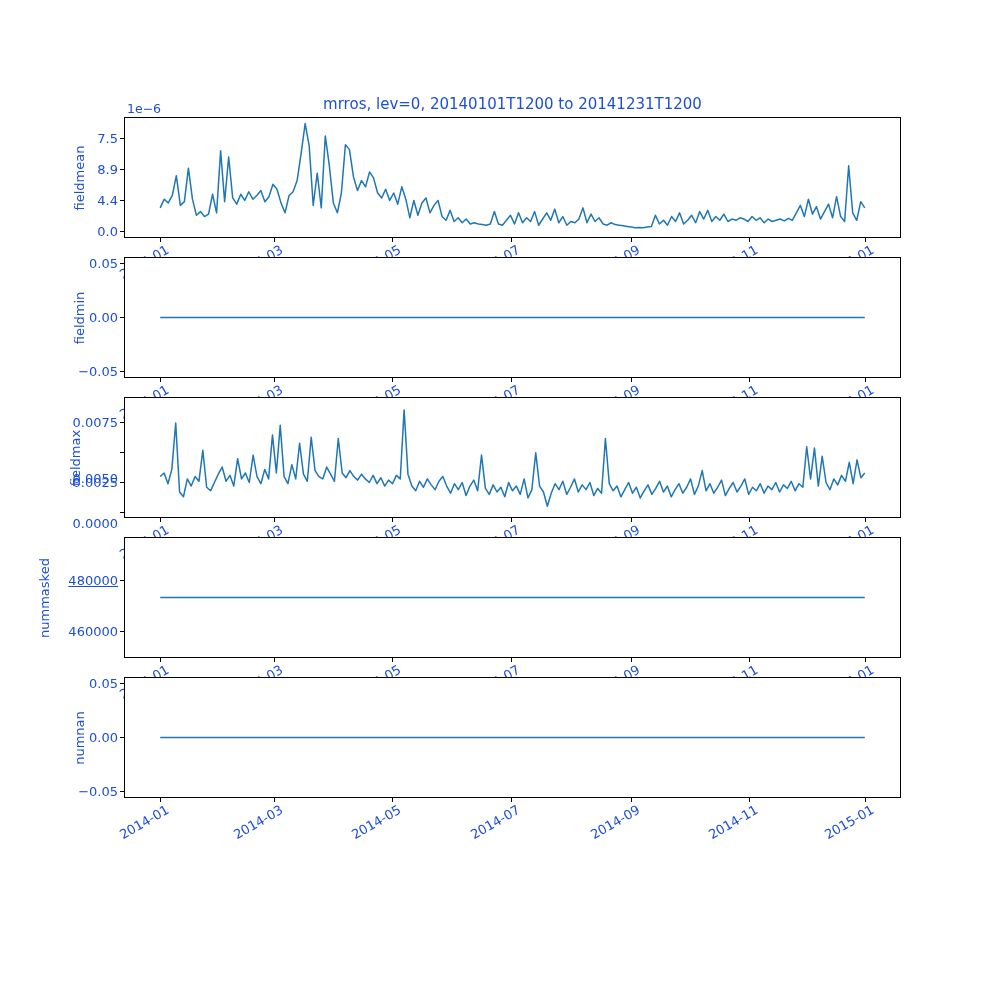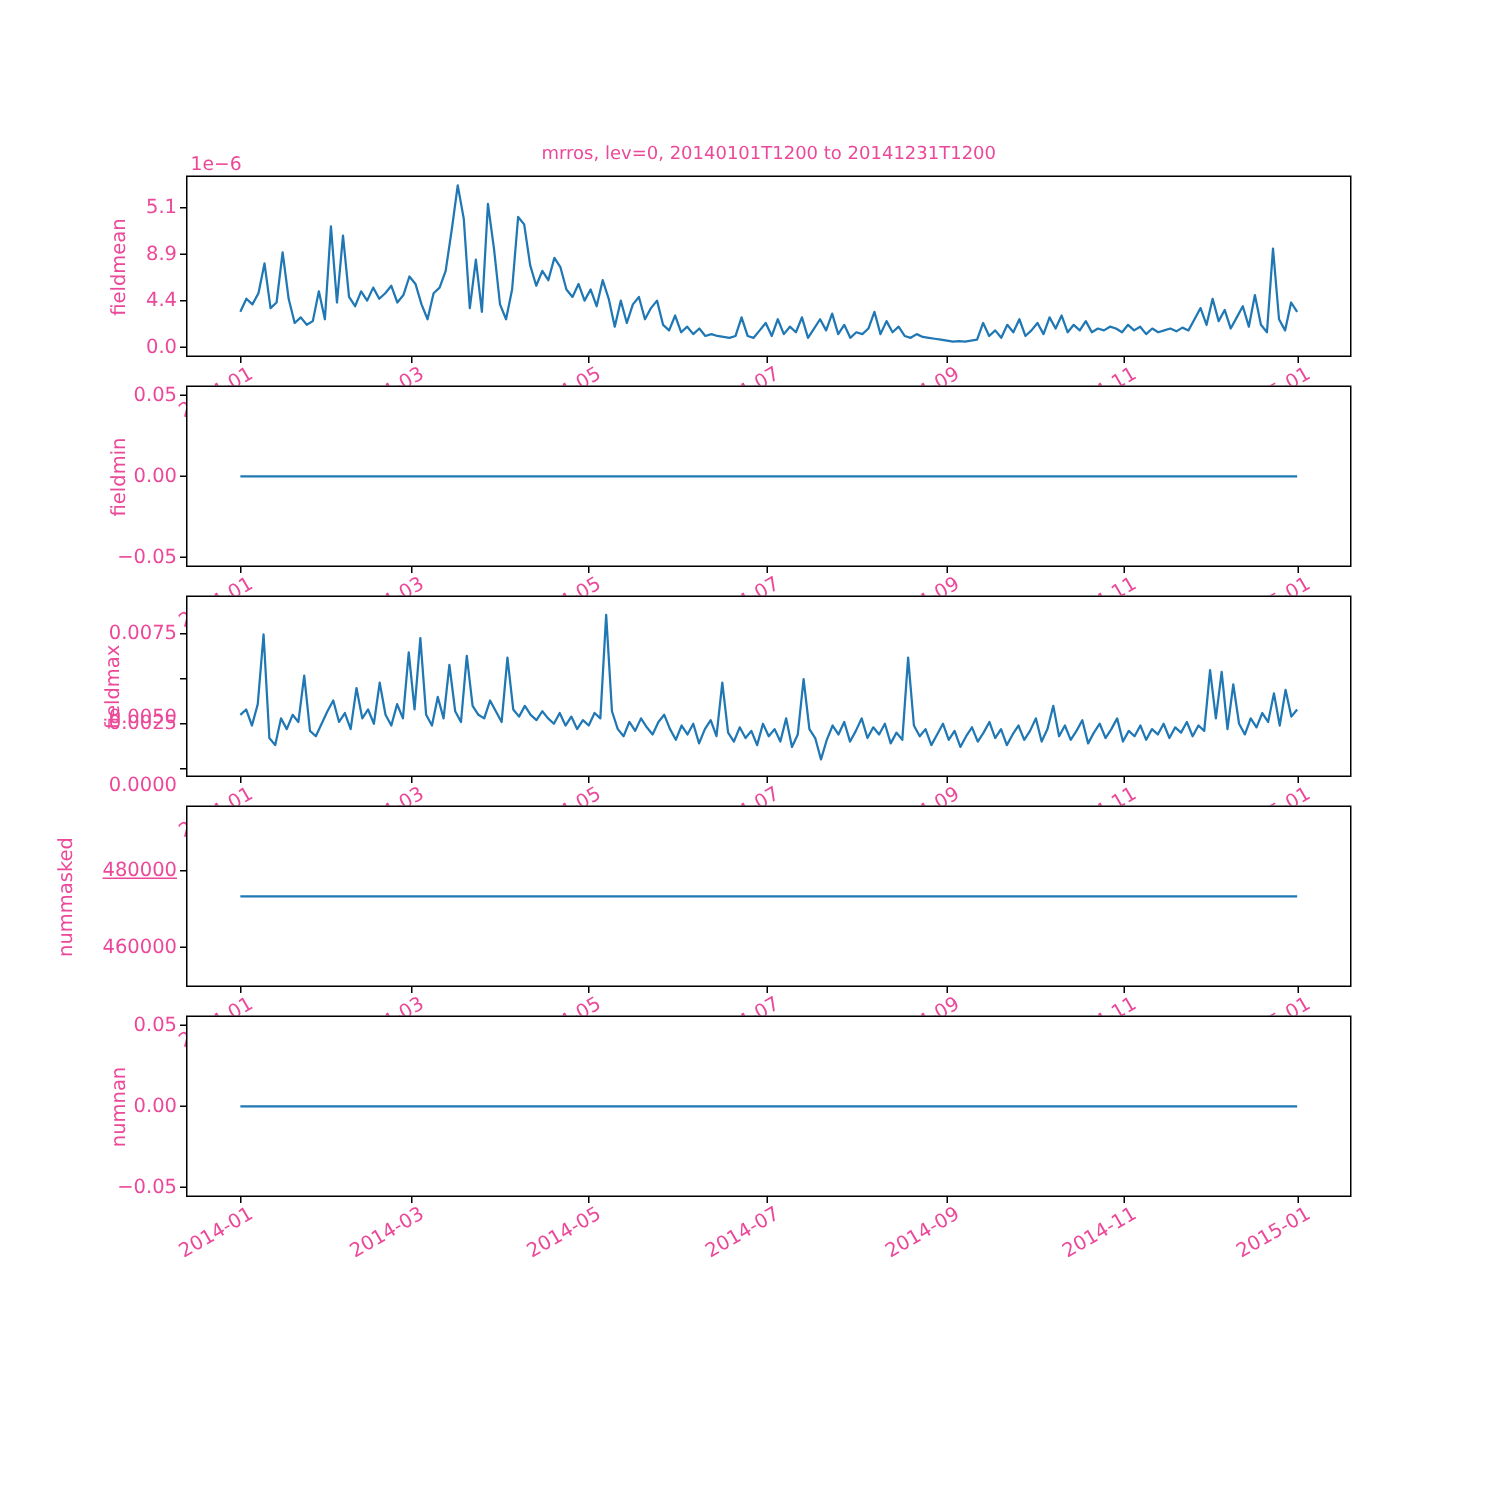--- a/index.html
+++ b/index.html
@@ -1,26 +1,26 @@
 <!DOCTYPE html>
 <html><head>
 <meta charset="utf-8">
 <style>
   html,body{margin:0;padding:0;background:#fff;}
   #figure{
     position:relative;
     width:1000px;height:1000px;
     background:#ffffff;
     font-family:"DejaVu Sans","Liberation Sans",sans-serif;
-    color:#ec4899;
+    color:#1d4ed8;
     overflow:hidden;
   }
   .title{
     position:absolute;left:125px;width:775px;top:95px;
-    text-align:center;font-size:12px;
+    text-align:center;font-size:15px;
   }
   .offset-text{
     position:absolute;left:127px;top:101px;font-size:12.5px;
   }
   .xlabel{
     position:absolute;left:125px;width:775px;top:853px;
     text-align:center;font-size:14px;
   }
   .subplot{position:absolute;left:0;top:0;width:1000px;height:0;}
   .plot-box{
@@ -62,21 +62,21 @@
       <svg preserveAspectRatio="none" viewBox="0 0 775 119">
           <polyline points="35.23,89.87 39.25,81.19 43.28,84.91 47.31,77.47 51.33,57.64 55.36,87.39 59.38,83.67 63.41,50.20 67.44,81.19 71.46,97.31 75.49,93.59 79.51,98.55 83.54,96.07 87.56,76.23 91.59,94.83 95.62,32.85 99.64,83.67 103.67,39.05 107.69,79.95 111.72,86.15 115.75,76.23 119.77,82.43 123.80,73.76 127.82,81.19 131.85,77.47 135.88,72.52 139.90,83.67 143.93,78.71 147.95,66.32 151.98,71.28 156.01,84.91 160.03,94.83 164.06,77.47 168.08,73.76 172.11,62.60 176.14,35.33 180.16,5.58 184.19,27.89 188.21,87.39 192.24,55.16 196.27,89.87 200.29,17.97 204.32,47.72 208.34,84.91 212.37,94.83 216.40,74.99 220.42,26.65 224.45,31.61 228.47,58.88 232.50,72.52 236.53,62.60 240.55,68.80 244.58,53.92 248.60,60.12 252.63,74.99 256.66,79.95 260.68,71.28 264.71,82.43 268.73,74.99 272.76,86.15 276.79,68.80 280.81,81.19 284.84,99.79 288.86,82.43 292.89,97.31 296.92,84.91 300.94,79.95 304.97,94.83 308.99,87.39 313.02,82.43 317.05,98.55 321.07,102.27 325.10,92.35 329.12,103.51 333.15,99.79 337.18,104.74 341.20,101.03 345.23,105.98 349.25,104.74 353.28,105.98 357.31,106.60 361.33,107.22 365.36,105.98 369.38,93.59 373.41,105.98 377.44,107.22 381.46,102.27 385.49,97.31 389.51,105.98 393.54,94.83 397.56,104.74 401.59,99.79 405.62,103.51 409.64,93.59 413.67,107.22 417.69,101.03 421.72,94.83 425.75,102.27 429.77,91.11 433.80,104.74 437.82,98.55 441.85,107.22 445.88,103.51 449.90,104.74 453.93,101.03 457.95,89.87 461.98,104.74 466.01,96.07 470.03,103.51 474.06,99.79 478.08,105.98 482.11,107.22 486.14,104.74 490.16,106.60 494.19,107.22 498.21,107.84 502.24,108.46 506.27,109.08 510.29,109.70 514.32,109.46 518.34,109.70 522.37,109.08 526.40,108.46 530.42,97.31 534.45,105.98 538.47,102.27 542.50,107.22 546.53,98.55 550.55,103.51 554.58,94.83 558.60,105.98 562.63,102.27 566.66,97.31 570.68,104.74 574.71,93.59 578.73,101.03 582.76,92.35 586.79,103.51 590.81,98.55 594.84,102.27 598.86,96.07 602.89,103.51 606.92,101.03 610.94,102.27 614.97,99.79 618.99,101.03 623.02,103.51 627.05,98.55 631.07,102.27 635.10,99.79 639.12,104.74 643.15,101.03 647.18,103.51 651.20,102.27 655.23,101.03 659.25,102.89 663.28,100.41 667.31,102.27 671.33,94.83 675.36,87.39 679.38,98.55 683.41,81.19 687.44,96.07 691.46,88.63 695.49,101.03 699.51,93.59 703.54,86.15 707.56,99.79 711.59,78.71 715.62,98.55 719.64,103.51 723.67,47.72 727.69,94.83 731.72,102.27 735.75,83.67 739.77,89.87" fill="none" stroke="#1f77b4" stroke-width="1.5" stroke-linejoin="round"></polyline>
         </svg>
     </div>
   <div class="ytick-label" style="top: 105.922px;">0.0</div>
       <div class="ytick-mark" style="left: 120px; top: 112.922px;"></div>
       <div class="ytick-label" style="top: 74.9323px;">4.4</div>
       <div class="ytick-mark" style="left: 120px; top: 81.9323px;"></div>
       <div class="ytick-label" style="top: 43.9427px;">8.9</div>
       <div class="ytick-mark" style="left: 120px; top: 50.9427px;"></div>
-      <div class="ytick-label" style="top: 12.9531px;">5.1</div>
+      <div class="ytick-label" style="top: 12.9531px;">7.5</div>
       <div class="ytick-mark" style="left: 120px; top: 19.9531px;"></div>
       <div class="xtick-mark" style="left: 160.227px; top: 120px;"></div>
       <div class="xtick-label" style="left: 164.227px; top: 124px;">2014-01</div>
       <div class="xtick-mark" style="left: 274.426px; top: 120px;"></div>
       <div class="xtick-label" style="left: 278.426px; top: 124px;">2014-03</div>
       <div class="xtick-mark" style="left: 392.495px; top: 120px;"></div>
       <div class="xtick-label" style="left: 396.495px; top: 124px;">2014-05</div>
       <div class="xtick-mark" style="left: 510.564px; top: 120px;"></div>
       <div class="xtick-label" style="left: 514.564px; top: 124px;">2014-07</div>
       <div class="xtick-mark" style="left: 630.569px; top: 120px;"></div>

